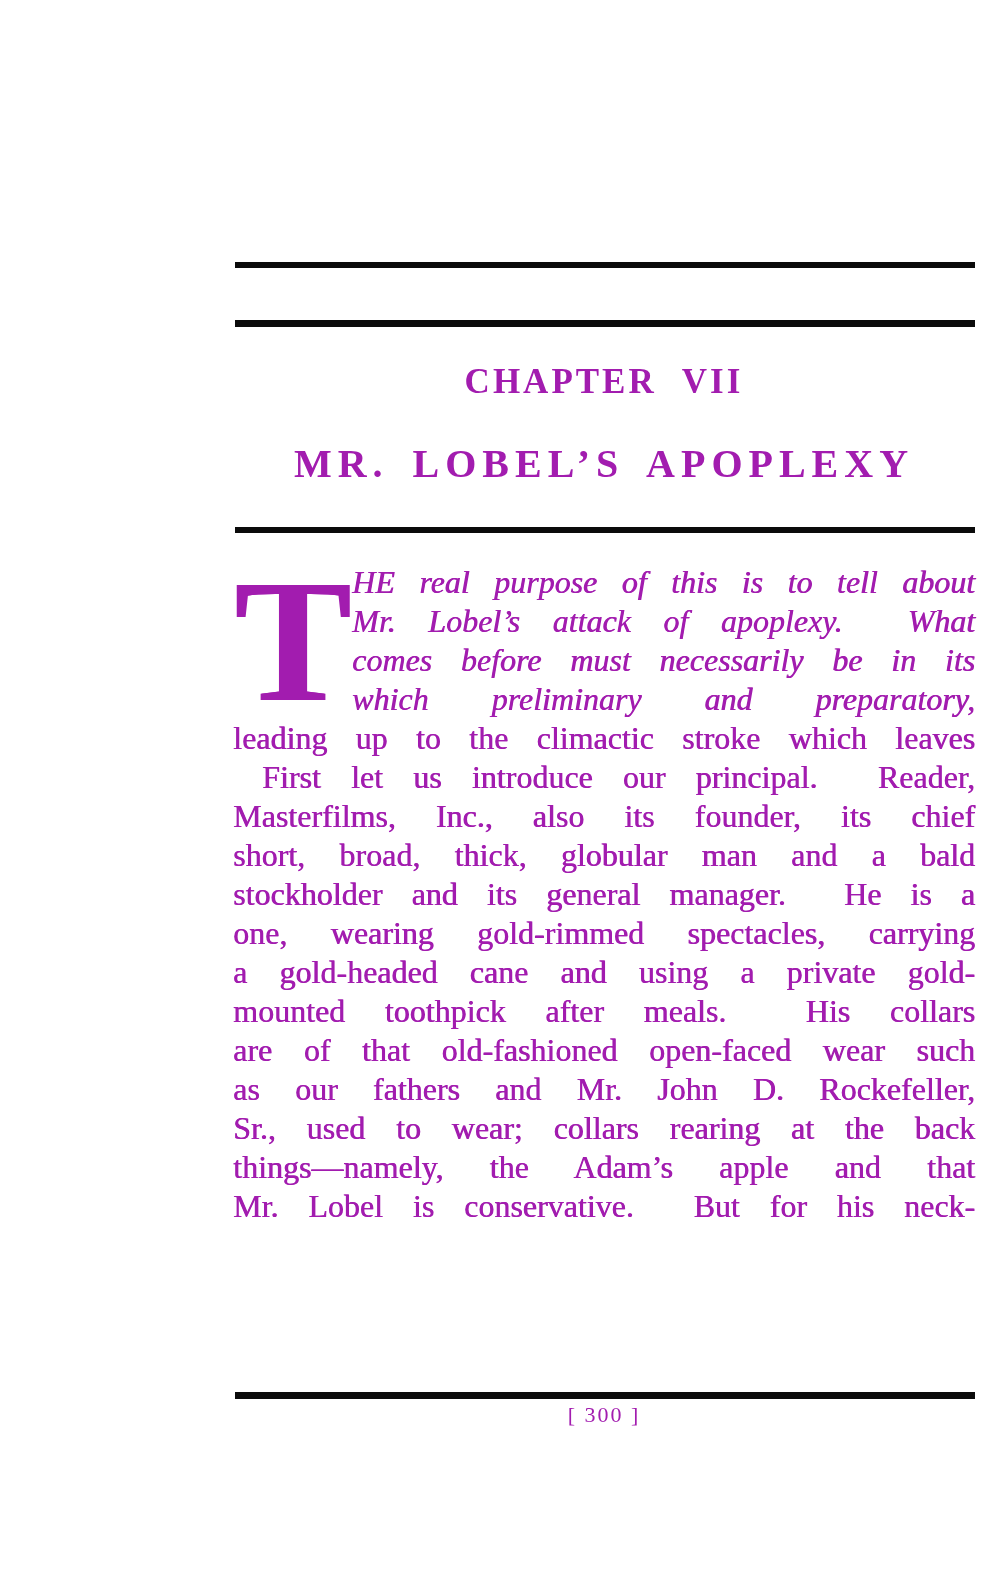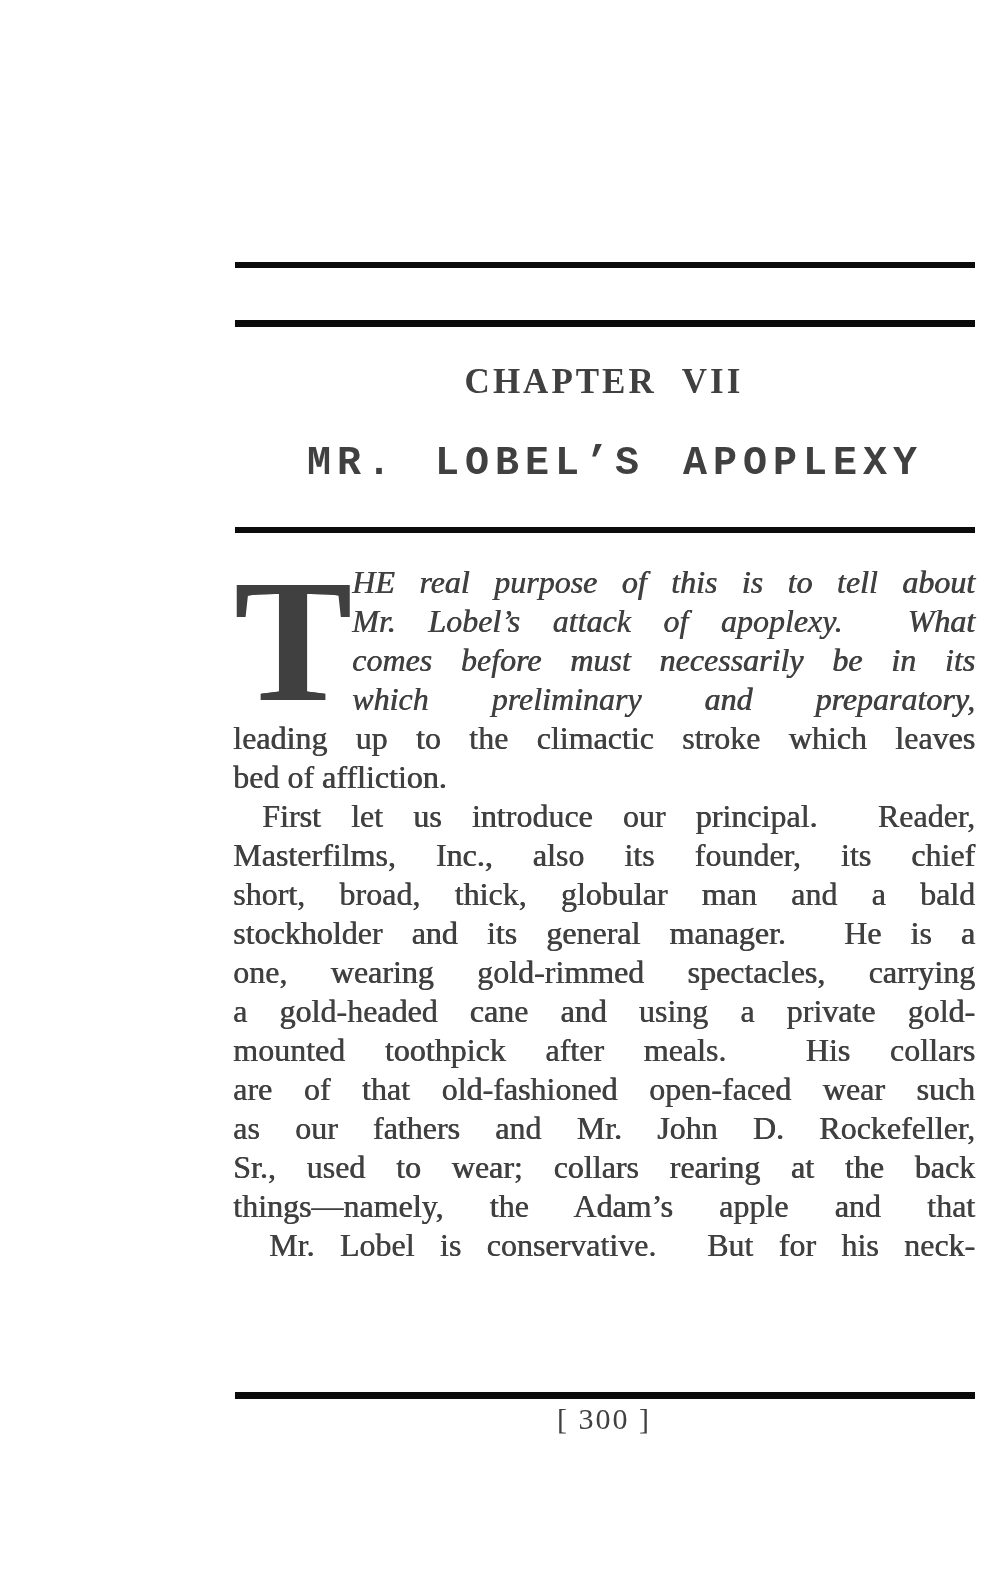--- a/index.html
+++ b/index.html
@@ -5,21 +5,21 @@
   html, body {
     margin: 0;
     padding: 0;
     background: #ffffff;
   }
   .page {
     position: relative;
     width: 1000px;
     height: 1595px;
     background: #ffffff;
-    color: #404040;
+    color: #a21caf;
     font-family: "Liberation Serif", serif;
     overflow: hidden;
   }
   .rule {
     position: absolute;
     left: 235px;
     width: 740px;
     background: #0b0b0b;
   }
   .rule-top-upper  { top: 262px;  height: 6px; }
@@ -36,30 +36,29 @@
     text-align: center;
     font-size: 35px;
     font-weight: bold;
     letter-spacing: 3px;
     word-spacing: 14px;
     line-height: 1.1;
   }
   .chapter-title {
     position: absolute;
     top: 442px;
-    left: 244px;
+    left: 233px;
     width: 742px;
     margin: 0;
     text-align: center;
     font-size: 40px;
     font-weight: bold;
     letter-spacing: 6px;
     word-spacing: 8px;
     line-height: 1.1;
-    font-family: Liberation Mono, monospace;
   }
 
   .body-text {
     position: absolute;
     top: 563px;
     left: 233px;
     width: 742px;
     font-size: 32px;
     line-height: 39px;
     text-shadow: 0.6px 0 0 currentColor; 
@@ -70,39 +69,39 @@
     text-align-last: justify;
     white-space: pre-wrap;
     height: 39px;
     overflow: visible;
   }
   
   #para1 .line:nth-child(-n+4) { padding-left: 119px; font-style: italic; }
   #para1 .line.last { text-align-last: left; }
   
   #para2 .line:first-child { text-indent: 29px; }
-  #para2 .line.last { text-align-last: justify; margin-left: 36px; }
+  #para2 .line.last { text-align-last: justify; }
 
   .dropcap {
     position: absolute;
     top: -10px;
     left: 1px;
     font-size: 176px;
     line-height: 1;
     font-weight: bold;
     text-shadow: 1px 0 0 currentColor;
   }
 
   .folio {
     position: absolute;
     top: 1402px;
     left: 233px;
     width: 742px;
     text-align: center;
-    font-size: 30px;
+    font-size: 22px;
     letter-spacing: 2px;
   }
 </style>
 </head>
 <body>
 
 <div class="page">
 
   <div class="rule rule-top-upper"></div>
   <div class="rule rule-top-lower"></div>
@@ -115,21 +114,20 @@
 
   <div class="body-text">
     <div class="para" id="para1">
       <span class="dropcap">T</span>
       <div class="lines">
           <div class="line">HE real purpose of this is to tell about</div>
           <div class="line">Mr. Lobel’s attack of apoplexy.  What</div>
           <div class="line">comes before must necessarily be in its</div>
           <div class="line">which preliminary and preparatory,</div>
           <div class="line">leading up to the climactic stroke which leaves</div>
-          <div class="line last">bed of affliction.</div>
         </div>
     </div>
     <div class="para" id="para2">
       <div class="lines">
           <div class="line">First let us introduce our principal.  Reader,</div>
           <div class="line">Masterfilms, Inc., also its founder, its chief</div>
           <div class="line">short, broad, thick, globular man and a bald</div>
           <div class="line">stockholder and its general manager.  He is a</div>
           <div class="line">one, wearing gold-rimmed spectacles, carrying</div>
           <div class="line">a gold-headed cane and using a private gold-</div>

